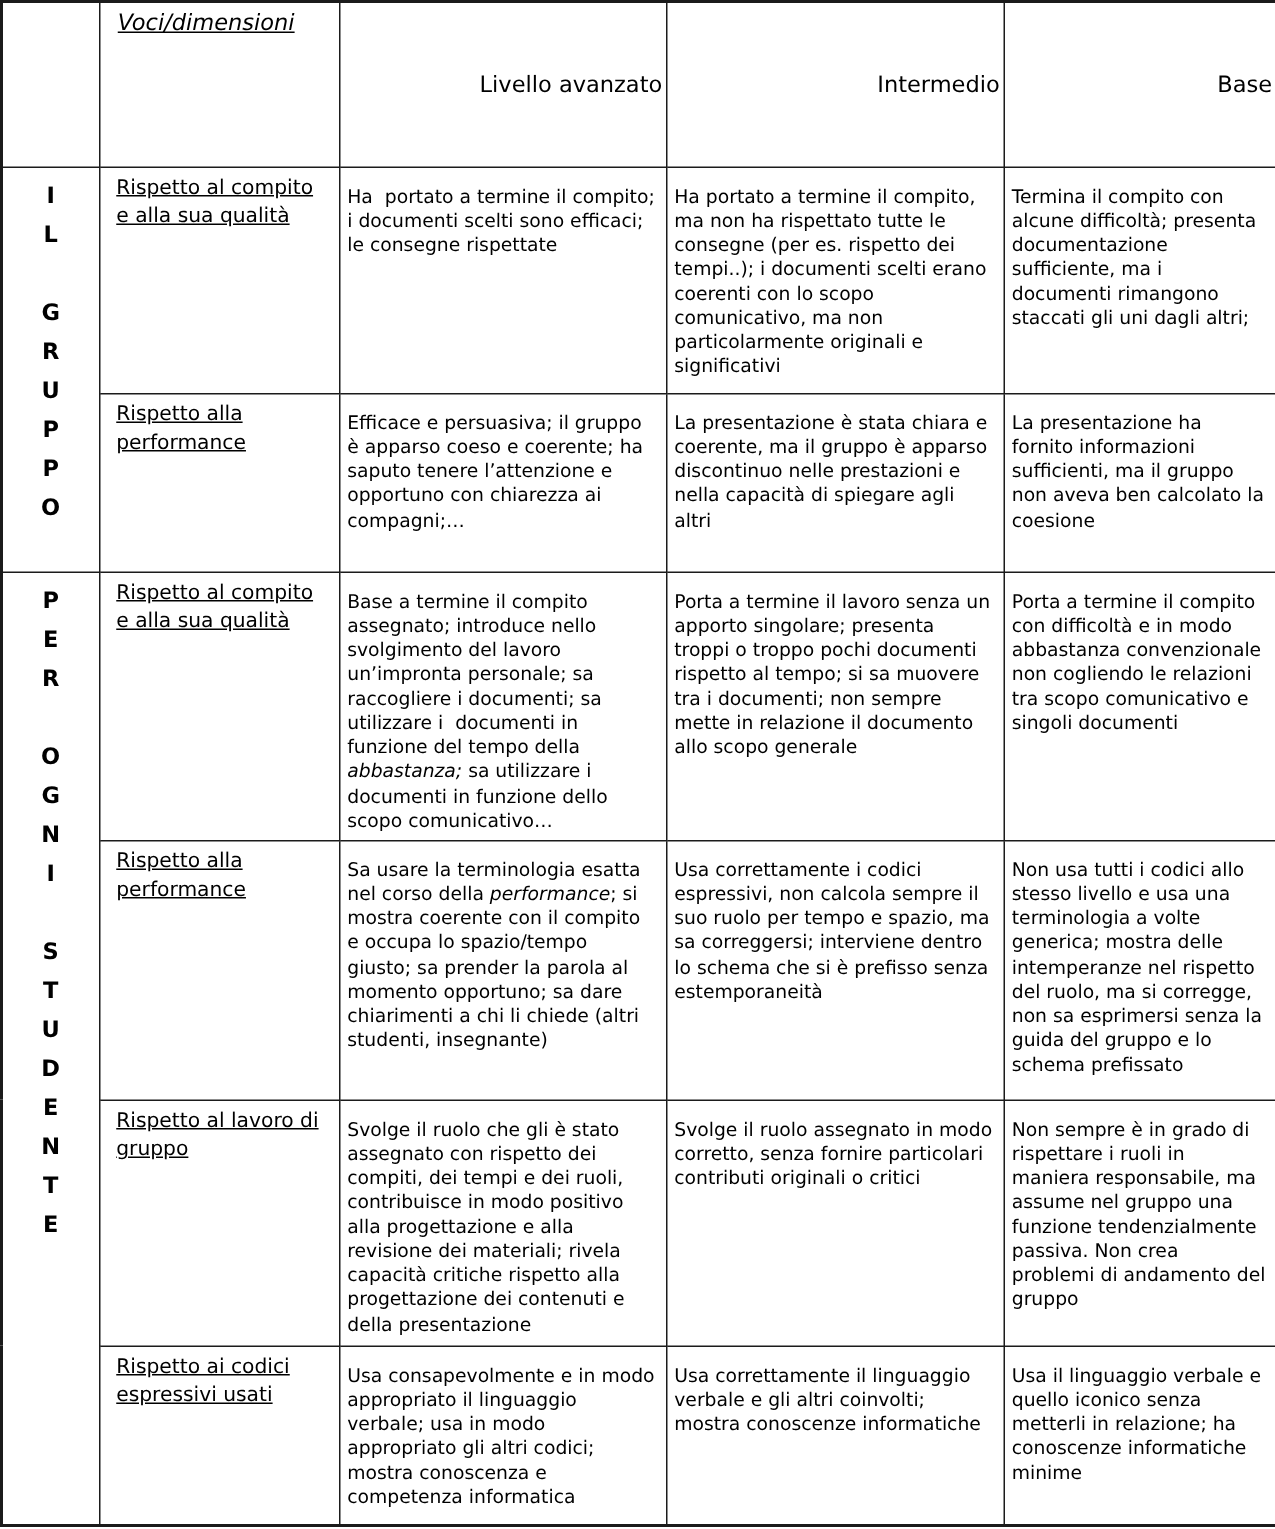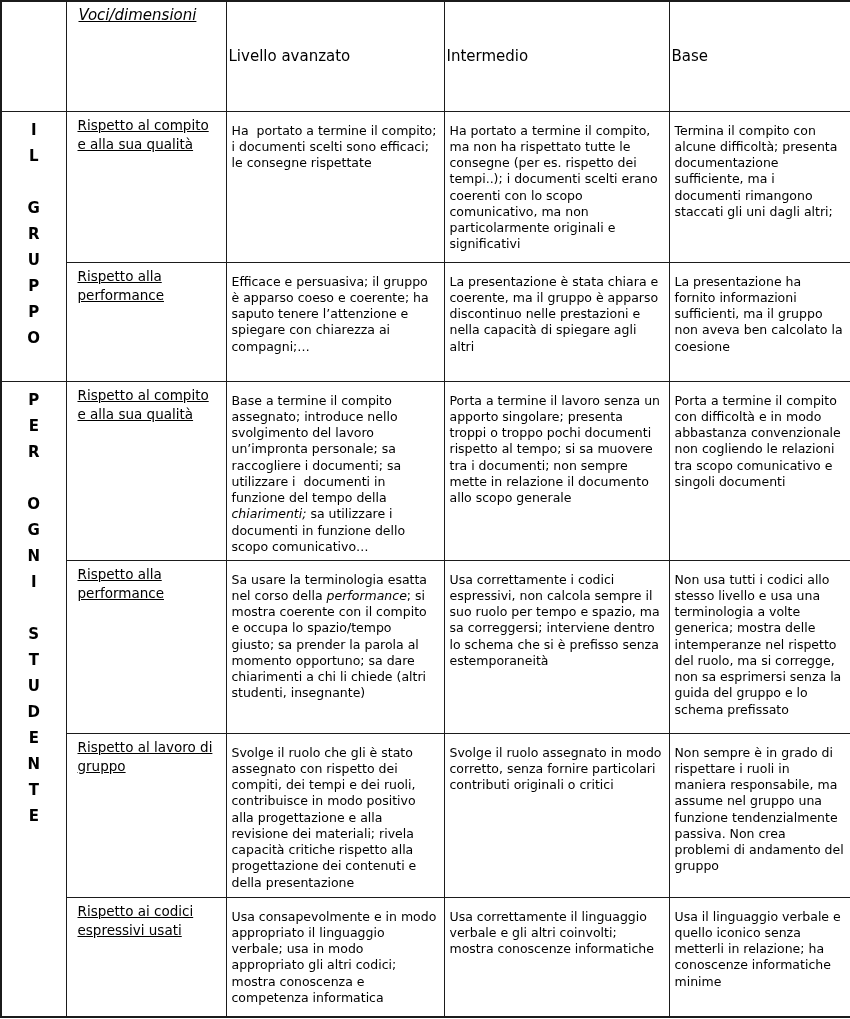--- a/index.html
+++ b/index.html
@@ -37,21 +37,21 @@
 
   .voci-cell{
     font-size:15px;
     padding:4px 6px 4px 12px;
     vertical-align:top;
   }
   .voci-text{text-decoration:underline;font-style:italic;}
 
   .level-cell{
     vertical-align:middle;
-    text-align:left;
+    text-align:right;
     font-size:15px;
     padding:2px;
   }
 
   .section-cell{
     text-align:center;
     padding-top:5px;
     vertical-align:top;
   }
   .vert{
@@ -109,21 +109,21 @@
 O</div>
         </td>
       <td class="label-cell"><span class="label-text">Rispetto al compito e alla sua qualità</span></td>
       <td class="body-cell">Ha  portato a termine il compito; i documenti scelti sono efficaci; le consegne rispettate</td>
       <td class="body-cell">Ha portato a termine il compito, ma non ha rispettato tutte le consegne (per es. rispetto dei tempi..); i documenti scelti erano coerenti con lo scopo comunicativo, ma non particolarmente originali e significativi</td>
       <td class="body-cell">Termina il compito con alcune difficoltà; presenta documentazione sufficiente, ma i documenti rimangono staccati gli uni dagli altri;</td>
     </tr>
 
     <tr class="r-b">
       <td class="label-cell"><span class="label-text">Rispetto alla performance</span></td>
-      <td class="body-cell">Efficace e persuasiva; il gruppo è apparso coeso e coerente; ha saputo tenere l’attenzione e spiegare con chiarezza ai compagni;…</td>
+      <td class="body-cell">Efficace e persuasiva; il gruppo è apparso coeso e coerente; ha saputo tenere l’attenzione e opportuno con chiarezza ai compagni;…</td>
       <td class="body-cell">La presentazione è stata chiara e coerente, ma il gruppo è apparso discontinuo nelle prestazioni e nella capacità di spiegare agli altri</td>
       <td class="body-cell">La presentazione ha fornito informazioni sufficienti, ma il gruppo non aveva ben calcolato la coesione</td>
     </tr>
 
     <tr class="r-c">
       <td class="section-cell" rowspan="4">
           <div class="vert">P
 E
 R
 
@@ -135,21 +135,21 @@
 S
 T
 U
 D
 E
 N
 T
 E</div>
         </td>
       <td class="label-cell"><span class="label-text">Rispetto al compito e alla sua qualità</span></td>
-      <td class="body-cell"><span>Base a termine il compito assegnato; introduce nello svolgimento del lavoro un’impronta personale; sa raccogliere i documenti; sa utilizzare i  documenti in funzione del tempo della </span><span class="ital">chiarimenti;</span><span> sa utilizzare i documenti in funzione dello scopo comunicativo…</span></td>
+      <td class="body-cell"><span>Base a termine il compito assegnato; introduce nello svolgimento del lavoro un’impronta personale; sa raccogliere i documenti; sa utilizzare i  documenti in funzione del tempo della </span><span class="ital">abbastanza;</span><span> sa utilizzare i documenti in funzione dello scopo comunicativo…</span></td>
       <td class="body-cell">Porta a termine il lavoro senza un apporto singolare; presenta troppi o troppo pochi documenti rispetto al tempo; si sa muovere tra i documenti; non sempre mette in relazione il documento allo scopo generale</td>
       <td class="body-cell">Porta a termine il compito con difficoltà e in modo abbastanza convenzionale non cogliendo le relazioni tra scopo comunicativo e singoli documenti</td>
     </tr>
 
     <tr class="r-d">
       <td class="label-cell"><span class="label-text">Rispetto alla performance</span></td>
       <td class="body-cell"><span>Sa usare la terminologia esatta nel corso della </span><span class="ital">performance</span><span>; si mostra coerente con il compito e occupa lo spazio/tempo giusto; sa prender la parola al momento opportuno; sa dare chiarimenti a chi li chiede (altri studenti, insegnante)</span></td>
       <td class="body-cell">Usa correttamente i codici espressivi, non calcola sempre il suo ruolo per tempo e spazio, ma sa correggersi; interviene dentro lo schema che si è prefisso senza estemporaneità</td>
       <td class="body-cell">Non usa tutti i codici allo stesso livello e usa una terminologia a volte generica; mostra delle intemperanze nel rispetto del ruolo, ma si corregge, non sa esprimersi senza la guida del gruppo e lo schema prefissato</td>
     </tr>

